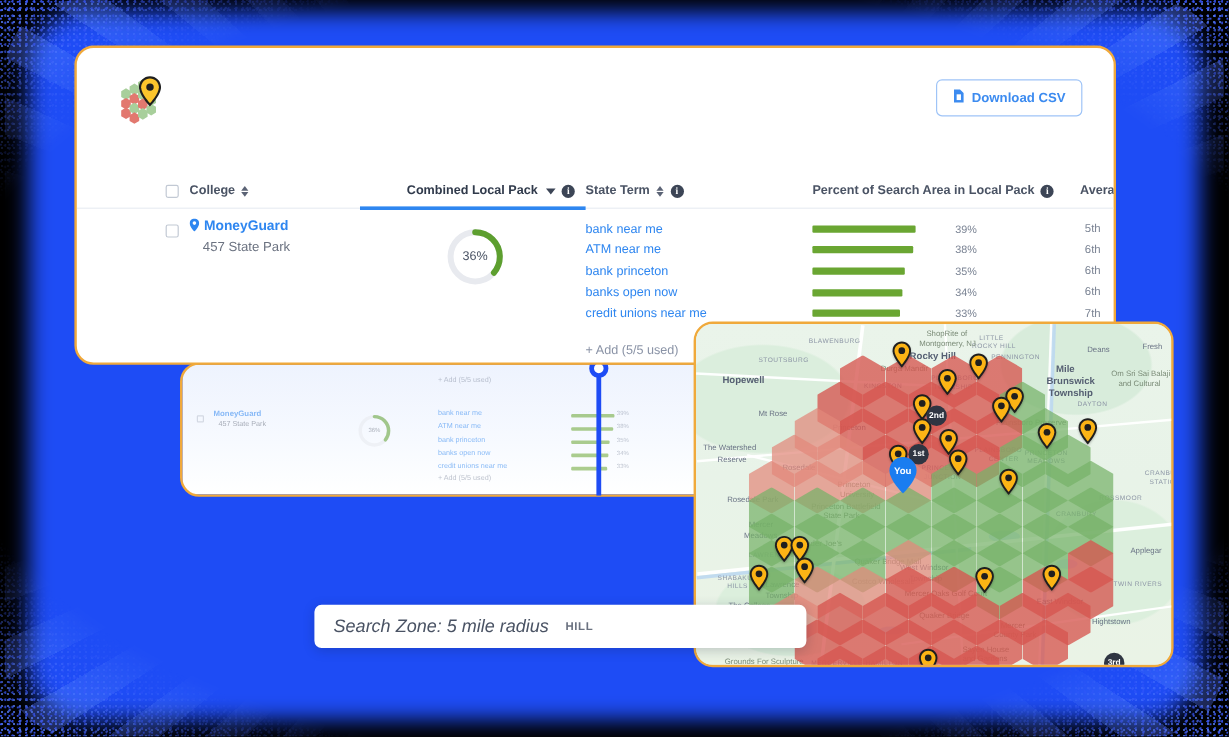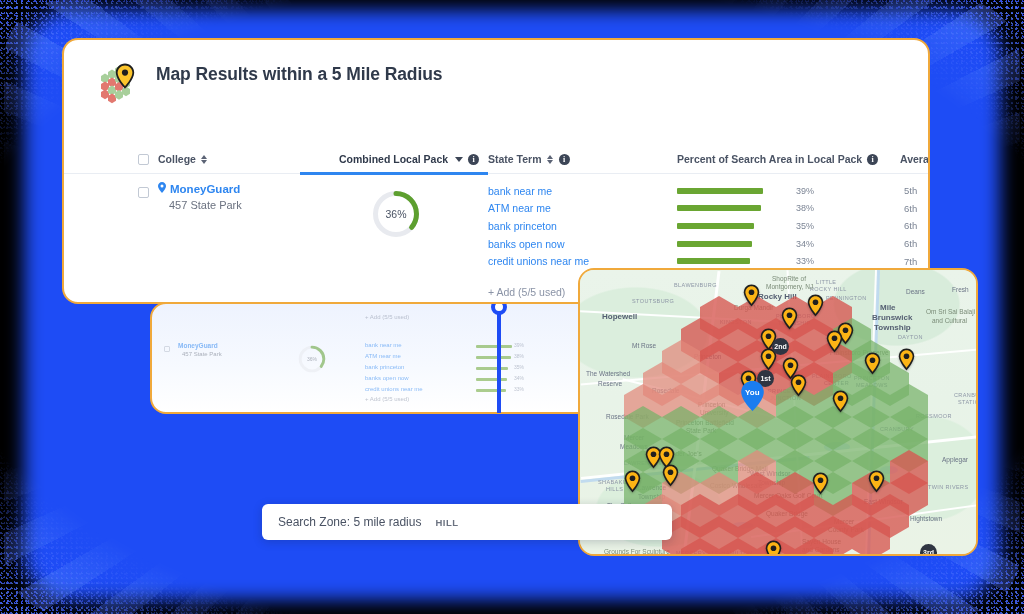--- a/index.html
+++ b/index.html
@@ -233,21 +233,21 @@
     left: 262px; top: 504px;
     width: 410px; height: 36px;
     background: #fff;
     border-radius: 6px;
     box-shadow: 0 2px 10px rgba(20,30,60,.22);
     display: flex; align-items: center;
     padding: 0 16px;
     gap: 14px;
     z-index: 12;
   }
-  .lg-zone { font-size: 12px; color: #4a5364; white-space: nowrap; }
+  .lg-zone { font-size: 15px; color: #4a5364; white-space: nowrap; font-style: italic; }
   .lg-rank-label { font-size: 9.5px; font-weight: bold; color: #6b7280; letter-spacing: .5px; }
   .lg-item { display: flex; align-items: center; gap: 6px; white-space: nowrap; }
   .lg-swatch {
     width: 13px; height: 15px;
     clip-path: polygon(50% 0%, 100% 25%, 100% 75%, 50% 100%, 0% 75%, 0% 25%);
   }
   .lg-text { font-size: 11px; color: #3c4556; }
 </style>
 </head>
 <body>
@@ -312,21 +312,29 @@
             <polygon points="12,34 16,31.6 20,34 20,38.8 16,41.2 12,38.8" fill="#e2786f"></polygon>
             <polygon points="19,30.5 23,28.1 27,30.5 27,35.3 23,37.7 19,35.3" fill="#a8cf9b"></polygon>
             <polygon points="26,27 30,24.6 34,27 34,31.8 30,34.2 26,31.8" fill="#a8cf9b"></polygon>
             <path d="M29 1.5 c-5.1 0 -9.2 4.1 -9.2 9.2 c0 6.6 9.2 16 9.2 16 s9.2 -9.4 9.2 -16 c0 -5.1 -4.1 -9.2 -9.2 -9.2 z" fill="#1f1f1f"></path>
             <path d="M29 3.4 c-4.1 0 -7.4 3.3 -7.4 7.4 c0 5.4 7.4 13.3 7.4 13.3 s7.4 -7.9 7.4 -13.3 c0 -4.1 -3.3 -7.4 -7.4 -7.4 z" fill="#fcc52c"></path>
             <circle cx="29" cy="10.6" r="3.1" fill="#1f1f1f"></circle>
           </g>
         </svg>
       </div>
       <div class="title-block">
-        <div class="mc-title">Map Results within a 5 Mile Radius</div>
+      </div>
+      <div class="dl-btn">
+        <span>
+          <svg width="10" height="12" viewBox="0 0 10 12" aria-hidden="true">
+            <path d="M1 0.5 h5 l3 3 v8 h-8 z" fill="#3c8bf0"></path>
+            <rect x="3.2" y="4.6" width="3.6" height="4.8" fill="#fff"></rect>
+          </svg>
+        </span>
+        <span>Download CSV</span>
       </div>
     </div>
 
     <div class="tbl">
       <div class="thead">
         <div class="th-check"></div>
 
         <div class="th th-loc">
           <span>College</span>
           <span class="sort-ic"></span>

